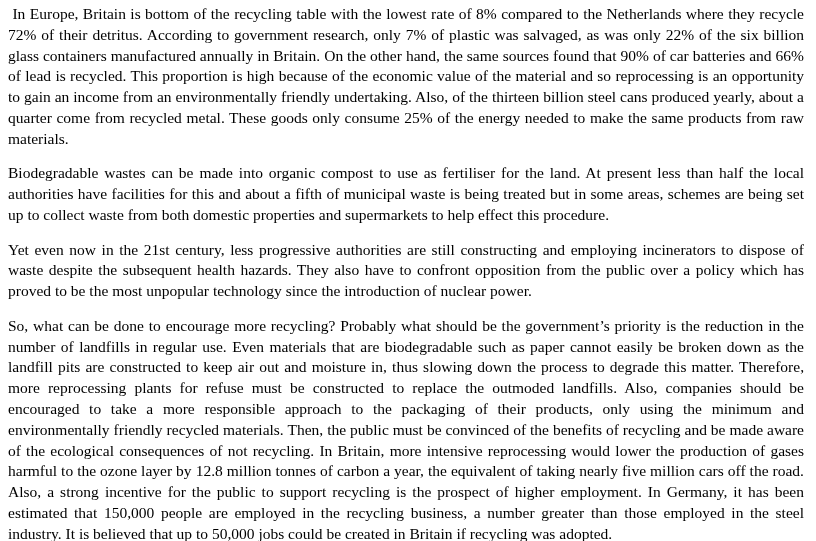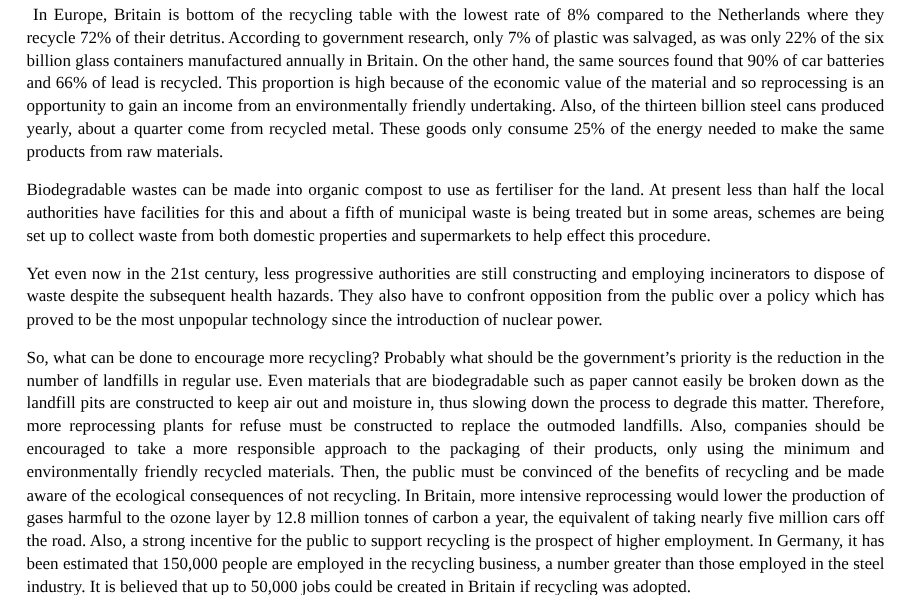--- a/index.html
+++ b/index.html
@@ -18,21 +18,21 @@
     width: 816px;
     min-height: 541px;
     padding: 4px 12px 6px 8px;
     background: #ffffff;
     color: #000000;
     font-family: "Liberation Serif", "DejaVu Serif", serif;
     font-size: 15.5px;
     line-height: 1.34;
   }
   .document-page p {
-    margin: 0 0 14px 16px;
+    margin: 0 0 14px 0;
     text-align: justify;
     white-space: pre-wrap;
   }
   .document-page p:last-child {
     margin-bottom: 0;
   }
 </style>
 </head>
 <body>
 

